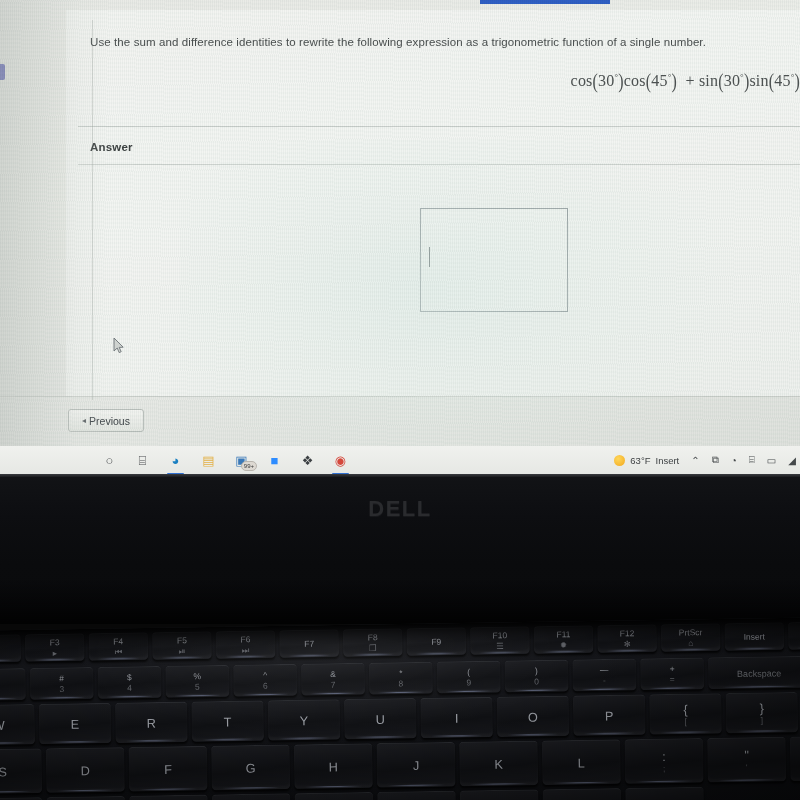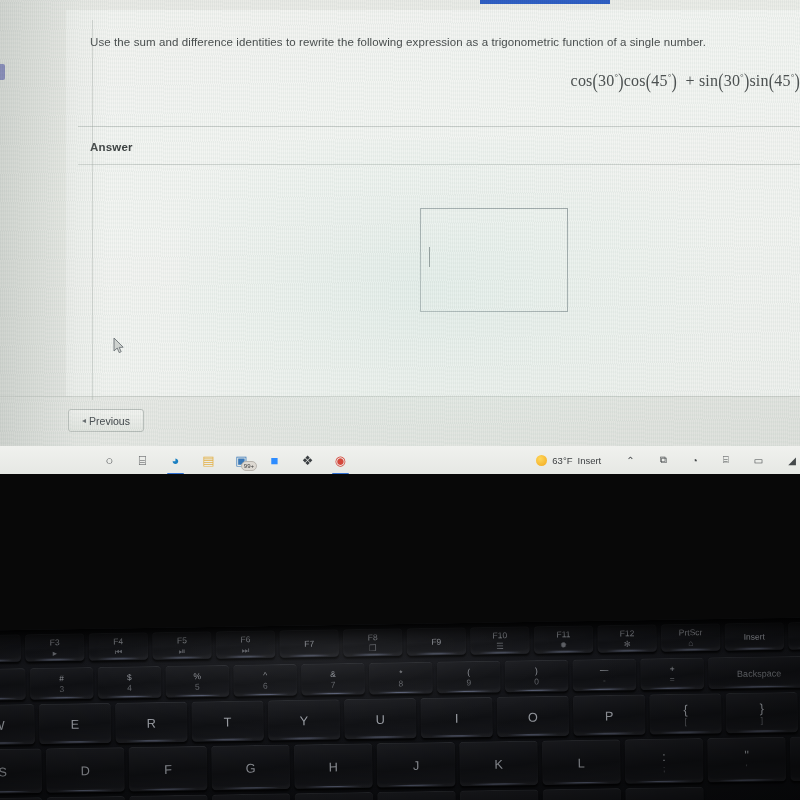--- a/index.html
+++ b/index.html
@@ -241,21 +241,21 @@
     border-radius: 5px;
     border: 1px solid #b9b5ae;
   }
 
   #taskbar-right {
     position: absolute;
     right: 4px; top: 0;
     height: 28px;
     display: flex;
     align-items: center;
-    gap: 25px;
+    gap: 12px;
   }
   #weather {
     display: flex;
     align-items: center;
     gap: 5px;
     font-size: 9.5px;
     color: #3f4244;
   }
   #weather .sun {
     width: 11px; height: 11px;
@@ -456,20 +456,25 @@
         <span class="tray-glyph">⌃</span>
         <span class="tray-glyph">⧉</span>
         <span class="tray-glyph">◔</span>
         <span class="tray-glyph">⌸</span>
         <span class="tray-glyph">▭</span>
         <span class="tray-glyph">◢</span>
       </div>
     </div>
   </div>
 
+  <div id="bezel">
+    <div id="bezel-top-edge"></div>
+    <div id="dell-logo">DELL</div>
+    <div id="hinge-shadow"></div>
+  </div>
 
   <div id="keyboard">
     <div class="krow" id="row-fn">
         <div class="key"></div>
         <div class="key">
           <span class="top-lab">F3</span>
           <span class="bot-lab">▸</span>
         </div>
         <div class="key">
           <span class="top-lab">F4</span>

